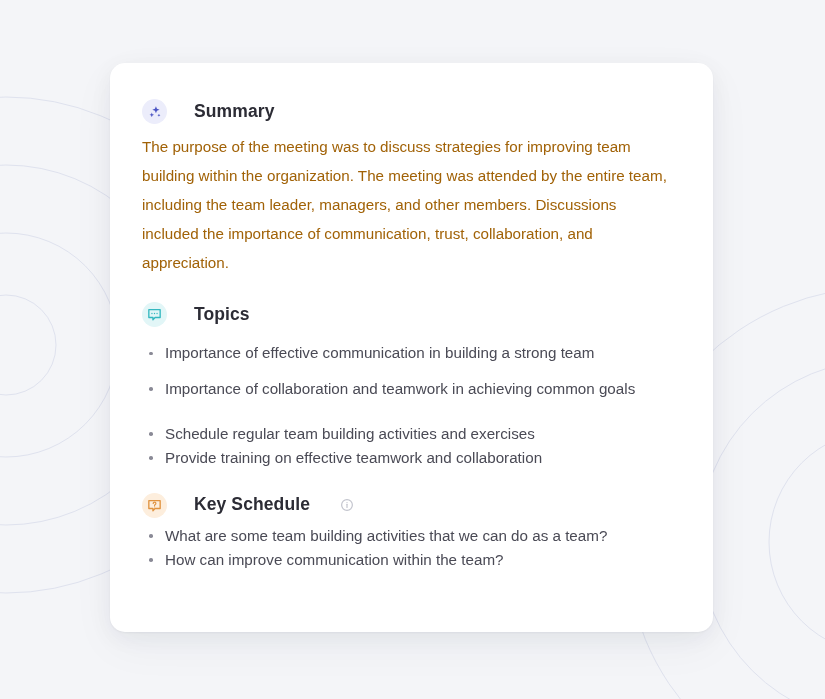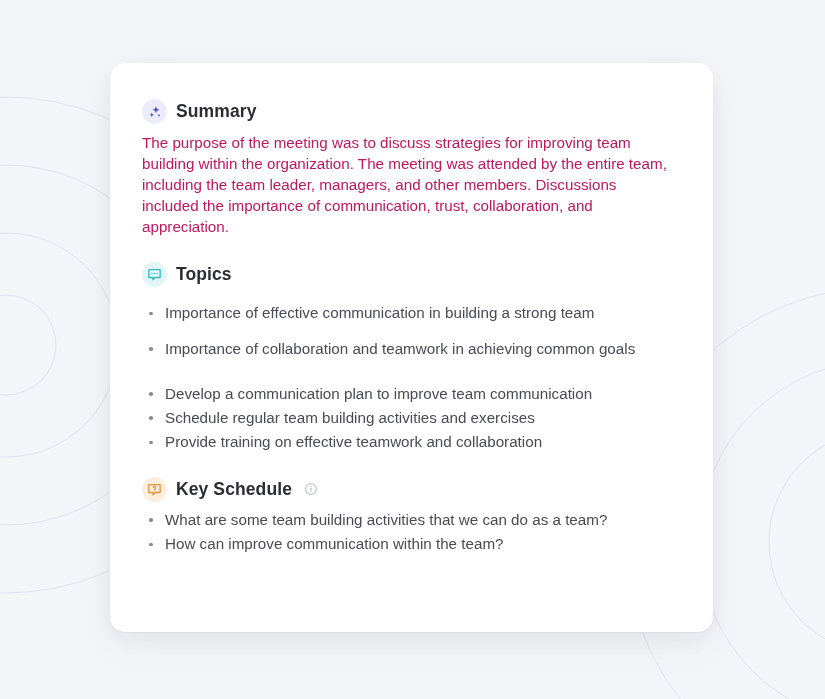--- a/index.html
+++ b/index.html
@@ -41,21 +41,21 @@
     overflow: hidden;
   }
 
   
   .section { margin: 0; }
   .section + .section { margin-top: 25px; }
 
   .section-head {
     display: flex;
     align-items: center;
-    gap: 9px;
+    gap: 27px;
     margin-bottom: 8px;
   }
 
   .head-icon {
     width: 25px;
     height: 25px;
     border-radius: 50%;
     display: flex;
     align-items: center;
     justify-content: center;
@@ -82,22 +82,22 @@
     flex: 0 0 auto;
     margin-left: 3px;
     opacity: 0.85;
   }
   .info-icon svg { display: block; }
 
   
   .summary-text {
     margin: 0;
     font-size: 15.2px;
-    line-height: 21px;
-    color: #be185d;
+    line-height: 29px;
+    color: #a16207;
     max-width: 526px;
     white-space: pre-wrap;
   }
 
   
   ul.bullets {
     list-style: none;
     margin: 0;
     padding: 0;
   }
@@ -170,21 +170,20 @@
       <span class="section-title">Topics</span>
     </div>
     <ul class="bullets topics-list">
       <li>Importance of effective communication in building a strong team</li>
       <li>Importance of collaboration and teamwork in achieving common goals</li>
     </ul>
   </div>
 
   <div class="section">
     <ul class="bullets action-list">
-      <li>Develop a communication plan to improve team communication</li>
       <li>Schedule regular team building activities and exercises</li>
       <li>Provide training on effective teamwork and collaboration</li>
     </ul>
   </div>
 
   <div class="section">
     <div class="section-head">
       <span class="head-icon icon-question">
         <svg width="17" height="17" viewBox="0 0 24 24" fill="none" stroke="#e09340" stroke-width="1.9" stroke-linecap="round" stroke-linejoin="round" aria-hidden="true">
           <path d="M4 5.2h16v11H12.8l-3 3.1v-3.1H4z"></path>

